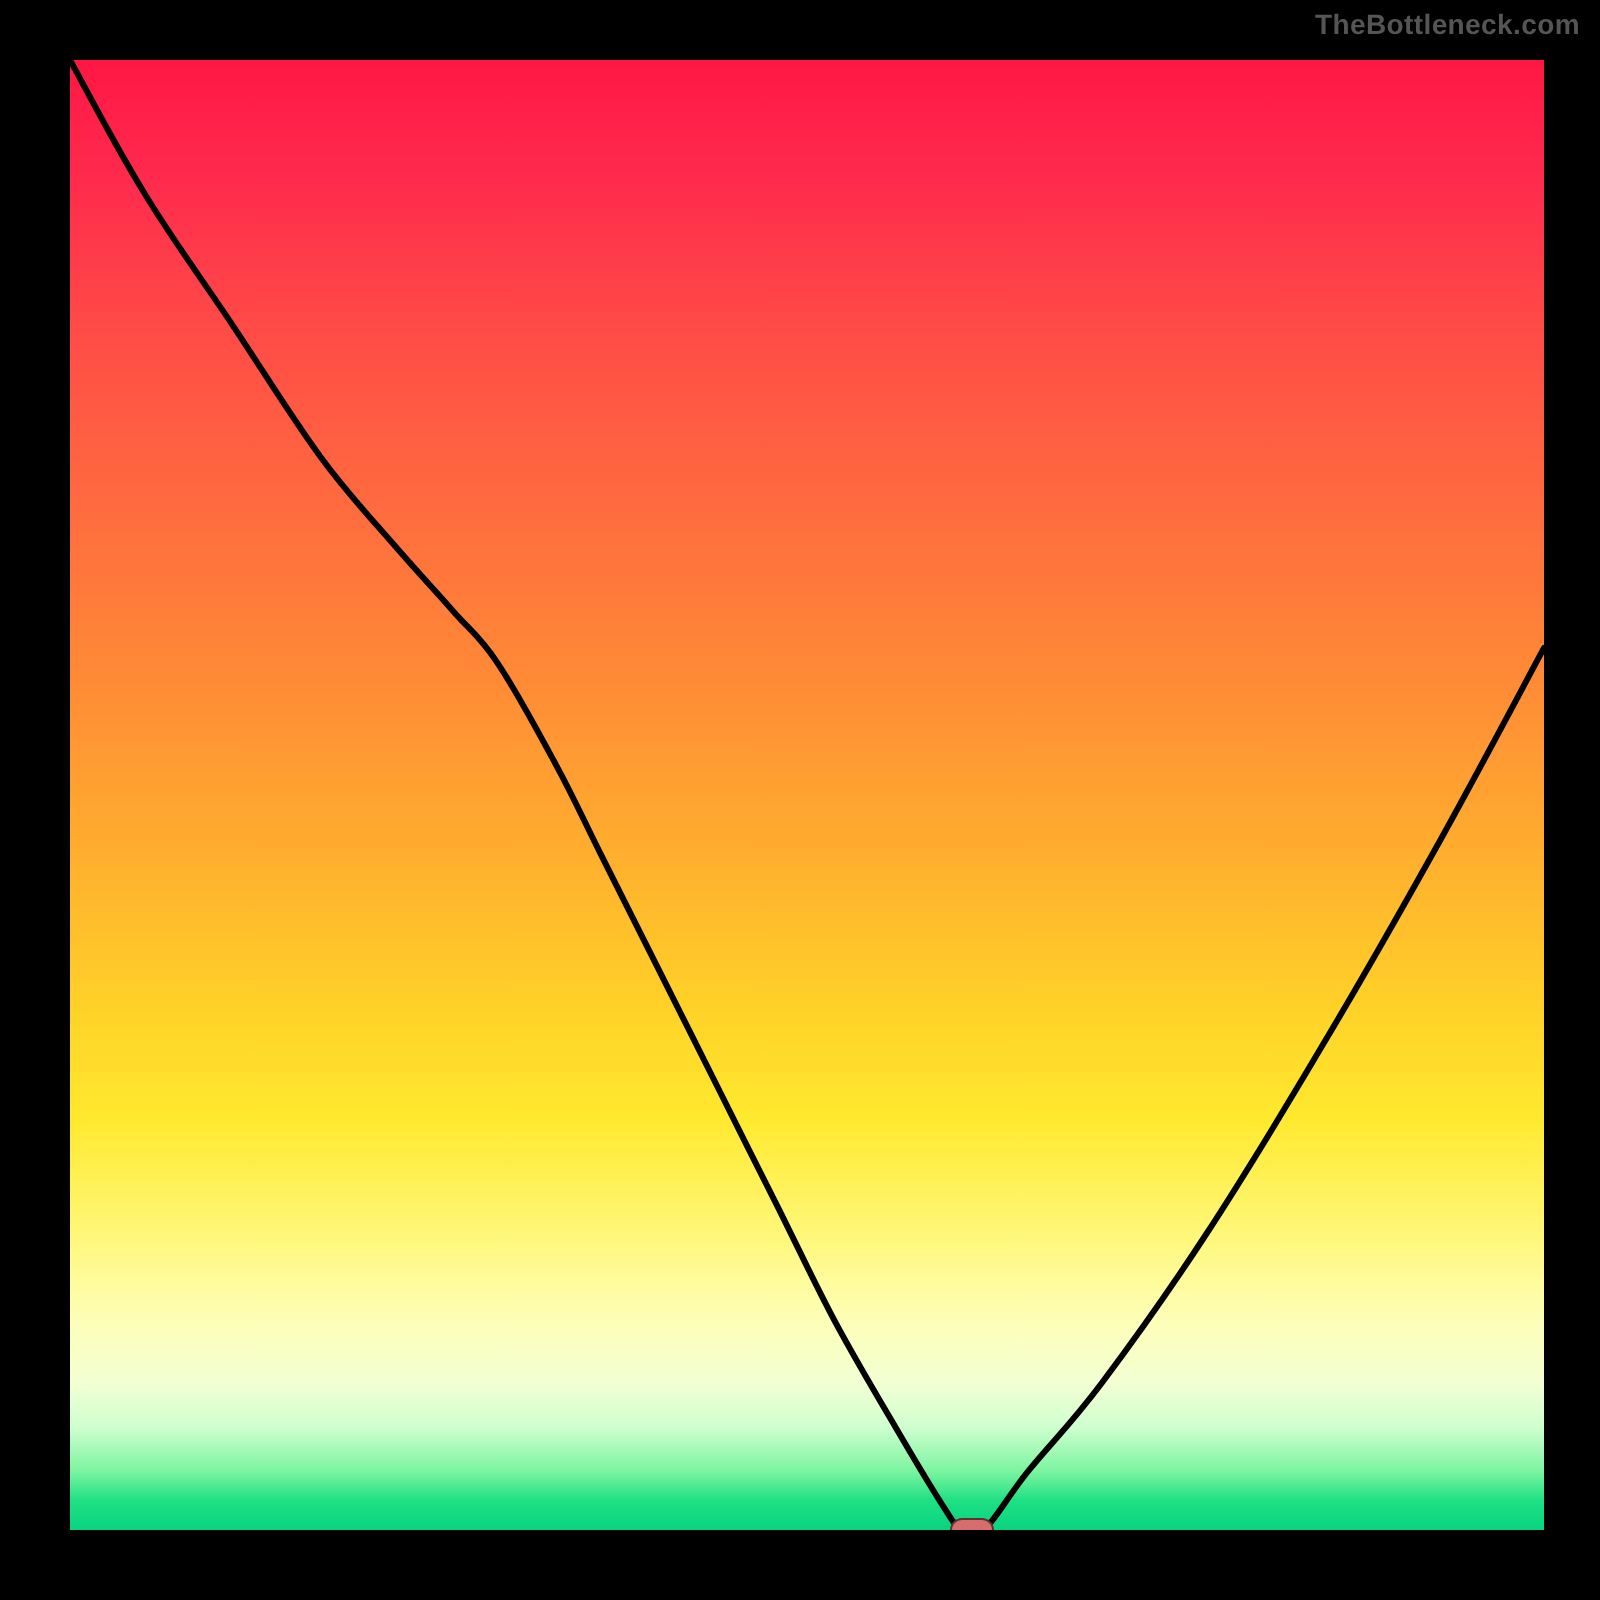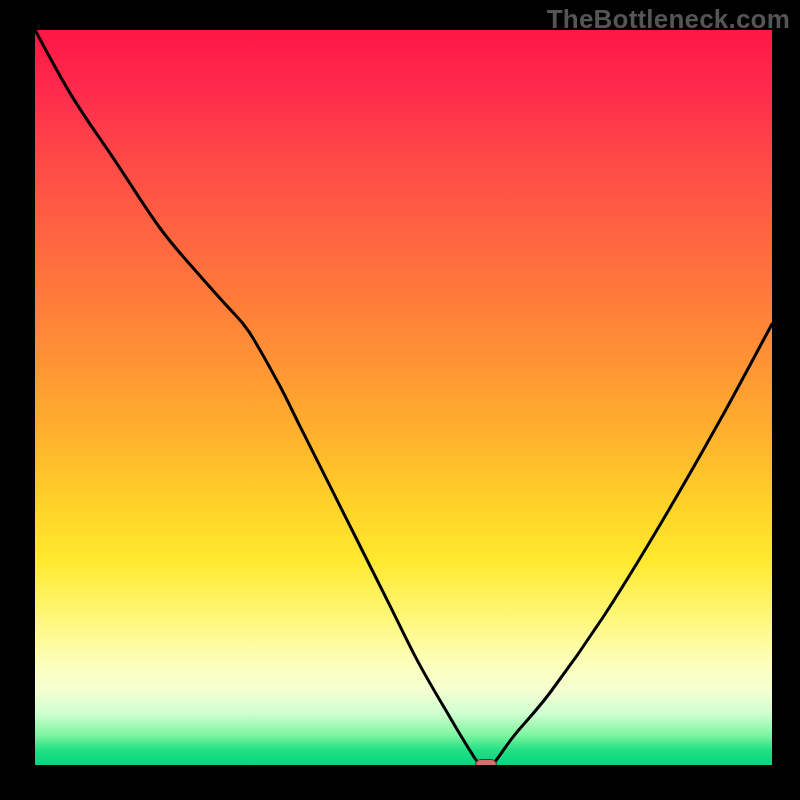--- a/index.html
+++ b/index.html
@@ -15,21 +15,21 @@
     position: relative;
     width: 800px;
     height: 800px;
     background: #000;
   }
   .watermark {
     position: absolute;
     top: 4px;
     right: 10px;
     color: #555;
-    font-size: 26px;
+    font-size: 14px;
     font-weight: 600;
     letter-spacing: 0.2px;
     z-index: 10;
     user-select: none;
   }
   .plot-area {
     position: absolute;
     
     left: 35px;
     right: 28px;

